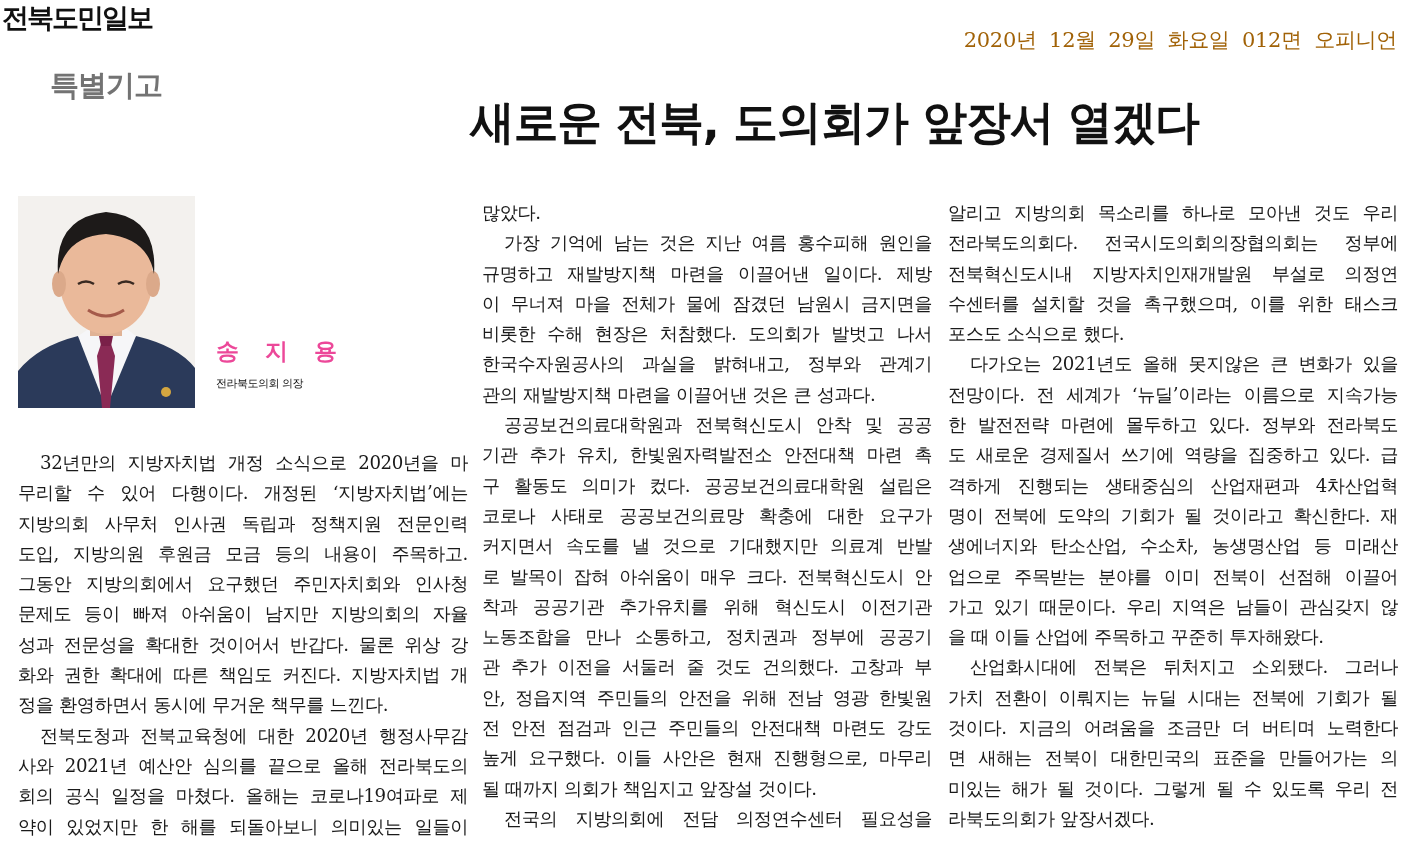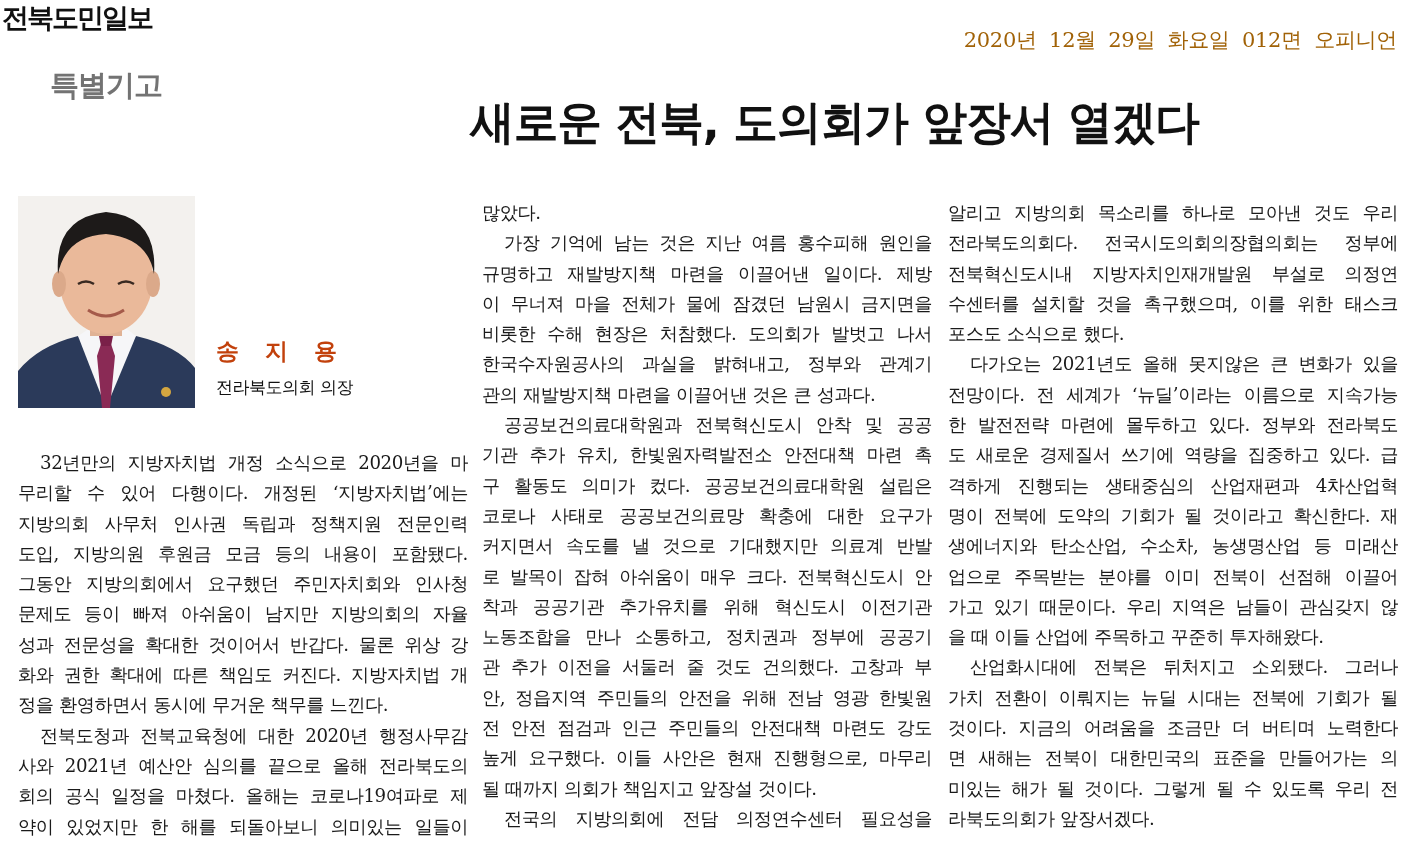--- a/index.html
+++ b/index.html
@@ -29,26 +29,26 @@
       font-weight: bold; font-size: 46px; letter-spacing: -1px; color: #111;
       transform: scaleX(0.97); transform-origin: left top; white-space: nowrap;
     }
     .photo {
       position: absolute; left: 18px; top: 196px; width: 177px; height: 212px;
       overflow: hidden; background: #f4f2ef;
     }
     .byline-name {
       position: absolute; left: 216px; top: 336px;
       font-family: "DejaVu Sans", "Liberation Sans", sans-serif;
-      font-weight: bold; font-size: 23px; letter-spacing: 9px; color: #c2410c;
+      font-weight: bold; font-size: 23px; letter-spacing: 9px; color: #ec4899;
     }
     .byline-title {
       position: absolute; left: 216px; top: 376px;
       font-family: "DejaVu Sans", "Liberation Sans", sans-serif;
-      font-size: 17px; letter-spacing: -0.5px; color: #111;
+      font-size: 11px; letter-spacing: -0.5px; color: #111;
     }
     .col {
       position: absolute; width: 450px;
       font-size: 18.2px; line-height: 30.3px; letter-spacing: -0.4px;
     }
     .col .line { display: block; white-space: nowrap; text-align: justify; text-align-last: justify; height: 30.3px; }
     .col .line.last { text-align-last: left; }
     .col .line.indent { padding-left: 22px; }
     #col1 { left: 18px; top: 448px; }
     #col2 { left: 482px; top: 198px; }
@@ -91,21 +91,21 @@
   </svg>
 </div>
 
 <div class="byline-name">송 지 용</div>
 <div class="byline-title">전라북도의회 의장</div>
 
 <div class="col" id="col1">
     <span class="line indent">32년만의 지방자치법 개정 소식으로 2020년을 마</span>
     <span class="line">무리할 수 있어 다행이다. 개정된 ‘지방자치법’에는</span>
     <span class="line">지방의회 사무처 인사권 독립과 정책지원 전문인력</span>
-    <span class="line">도입, 지방의원 후원금 모금 등의 내용이 포함됐다.</span>
+    <span class="line">도입, 지방의원 후원금 모금 등의 내용이 주목하고.</span>
     <span class="line">그동안 지방의회에서 요구했던 주민자치회와 인사청</span>
     <span class="line">문제도 등이 빠져 아쉬움이 남지만 지방의회의 자율</span>
     <span class="line">성과 전문성을 확대한 것이어서 반갑다. 물론 위상 강</span>
     <span class="line">화와 권한 확대에 따른 책임도 커진다. 지방자치법 개</span>
     <span class="line last">정을 환영하면서 동시에 무거운 책무를 느낀다.</span>
     <span class="line indent">전북도청과 전북교육청에 대한 2020년 행정사무감</span>
     <span class="line">사와 2021년 예산안 심의를 끝으로 올해 전라북도의</span>
     <span class="line">회의 공식 일정을 마쳤다. 올해는 코로나19여파로 제</span>
     <span class="line">약이 있었지만 한 해를 되돌아보니 의미있는 일들이</span>
   </div>

